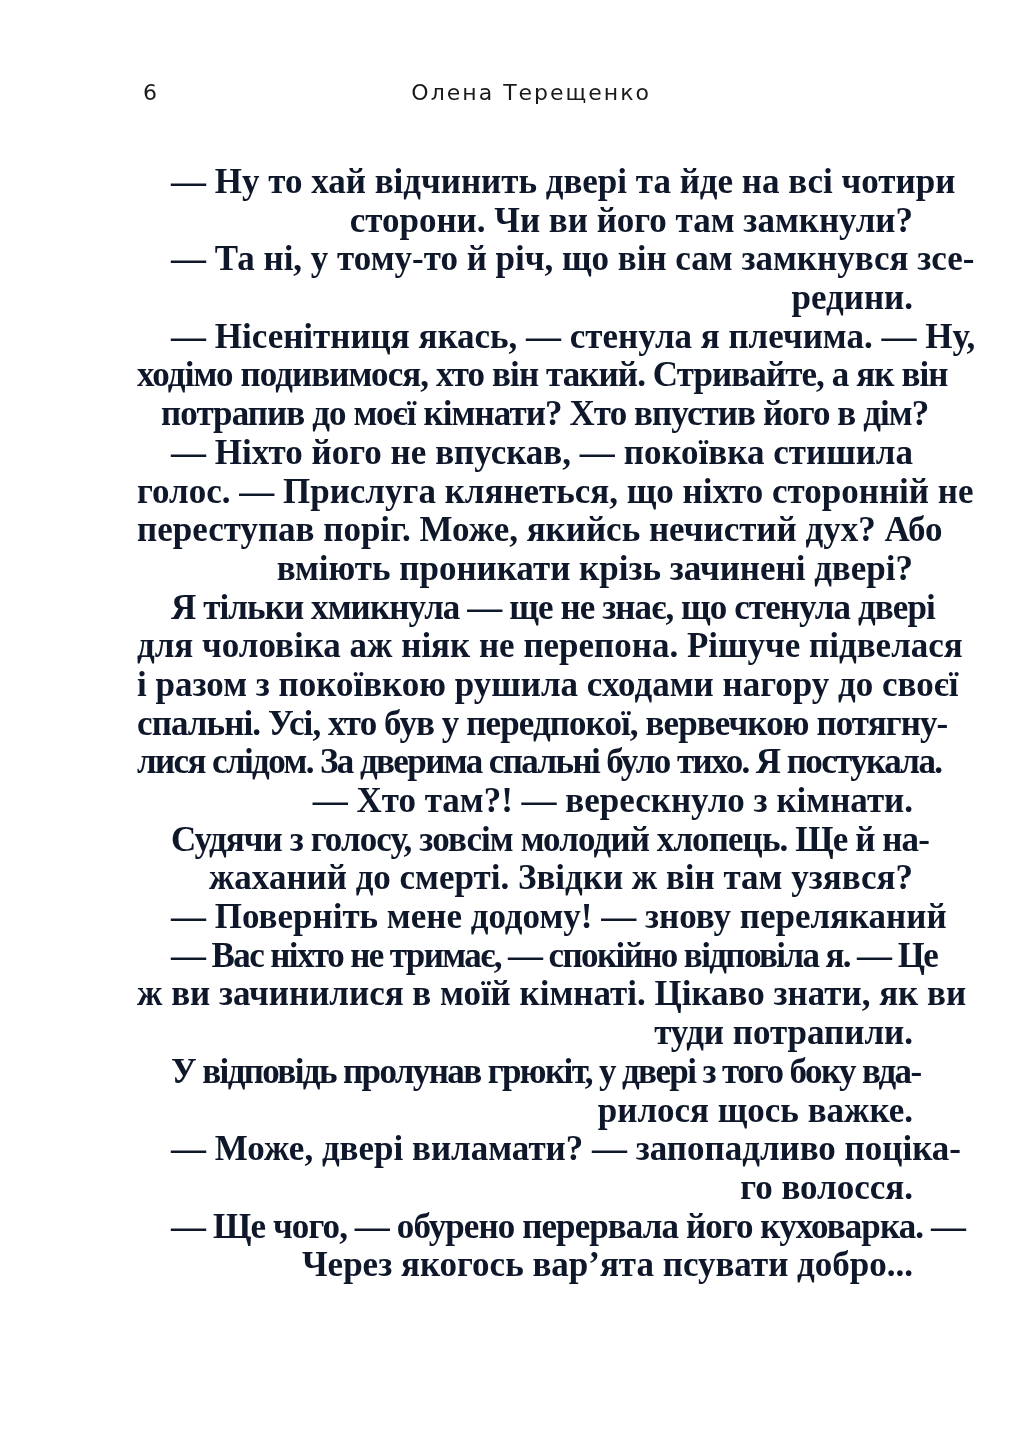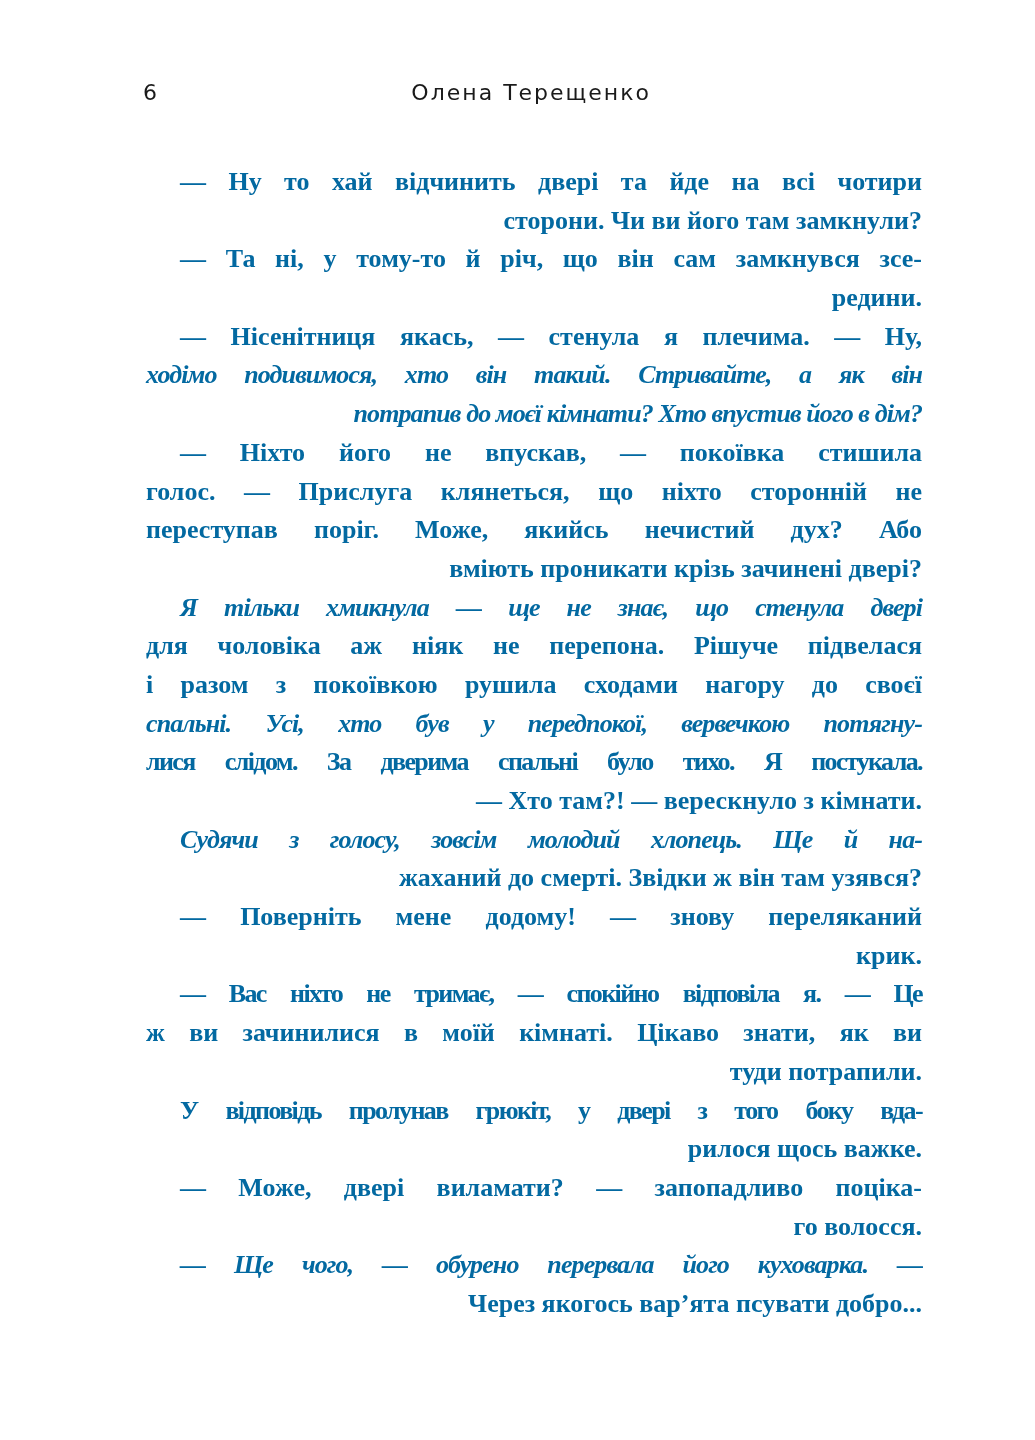--- a/index.html
+++ b/index.html
@@ -31,48 +31,47 @@
     top: 0;
   }
   .running-head {
     position: absolute;
     right: 12px;
     top: 0;
   }
   .text-block {
     position: absolute;
     top: 163px;
-    left: 146px;
+    left: 137px;
     width: 776px;
     font-family: "Liberation Serif", serif;
     font-weight: bold;
-    font-size: 26px;
+    font-size: 35px;
     line-height: 38.7px;
-    color: #0369a1;
+    color: #0f172a;
   }
   .line {
     display: block;
     height: 38.7px;
     white-space: nowrap;
     overflow: visible;
   }
   .line.full {
     text-align: justify;
     text-align-last: justify;
   }
   .line.last {
     text-align: right;
     margin-left: 24px;
   }
   .line.indent {
     padding-left: 34px;
   }
   .condensed {
     letter-spacing: -0.9px;
-    font-style: italic;
   }
   .condensed2 {
     letter-spacing: -1.6px;
   }
 </style>
 </head>
 <body>
 
 <div class="page-header">
   <span class="page-number">6</span>
@@ -93,21 +92,20 @@
   <span class="line last">вміють проникати крізь зачинені двері?</span>
   <span class="line full indent condensed">Я тільки хмикнула — ще не знає, що стенула двері</span>
   <span class="line full">для чоловіка аж ніяк не перепона. Рішуче підвелася</span>
   <span class="line full">і разом з покоївкою рушила сходами нагору до своєї</span>
   <span class="line full condensed">спальні. Усі, хто був у передпокої, вервечкою потягну-</span>
   <span class="line full condensed2">лися слідом. За дверима спальні було тихо. Я постукала.</span>
   <span class="line last indent">— Хто там?! — верескнуло з кімнати.</span>
   <span class="line full indent condensed">Судячи з голосу, зовсім молодий хлопець. Ще й на-</span>
   <span class="line last">жаханий до смерті. Звідки ж він там узявся?</span>
   <span class="line full indent">— Поверніть мене додому! — знову переляканий</span>
-  <span class="line last">крик.</span>
   <span class="line full indent condensed2">— Вас ніхто не тримає, — спокійно відповіла я. — Це</span>
   <span class="line full">ж ви зачинилися в моїй кімнаті. Цікаво знати, як ви</span>
   <span class="line last">туди потрапили.</span>
   <span class="line full indent condensed2">У відповідь пролунав грюкіт, у двері з того боку вда-</span>
   <span class="line last">рилося щось важке.</span>
   <span class="line full indent">— Може, двері виламати? — запопадливо поціка-</span>
   <span class="line last">го волосся.</span>
   <span class="line full indent condensed">— Ще чого, — обурено перервала його куховарка. —</span>
   <span class="line last">Через якогось вар’ята псувати добро...</span>
 </div>

